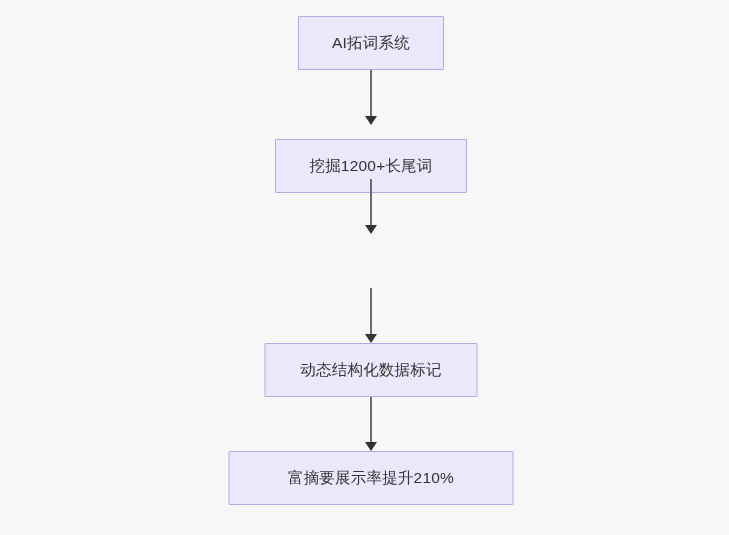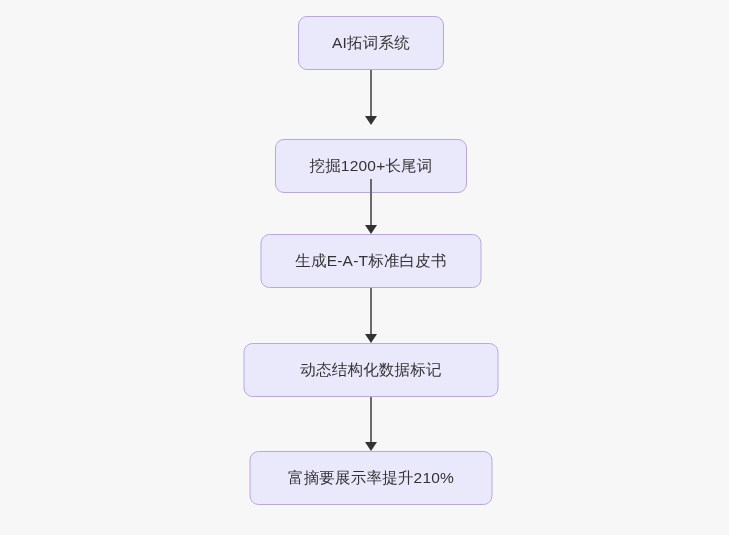--- a/index.html
+++ b/index.html
@@ -21,21 +21,21 @@
     background: #f7f7f7;
   }
   .node {
     position: absolute;
     box-sizing: border-box;
     display: flex;
     align-items: center;
     justify-content: center;
     background: #eae8fb;
     border: 1.5px solid #b9a7e2;
-    border-radius: 9px;
+    border-radius: 1px;
     height: 54px;
     transform: translateX(-50%);
     left: 371px;
   }
   .node-label {
     font-size: 15.5px;
     line-height: 1;
     color: #333333;
     letter-spacing: 0.2px;
     white-space: nowrap;
@@ -62,22 +62,22 @@
     transform: translateX(-50%);
     width: 0;
     height: 0;
     border-left: 6px solid transparent;
     border-right: 6px solid transparent;
     border-top: 9px solid #333333;
   }
   .n1 { top: 16px;  width: 146px; }
   .n2 { top: 139px; width: 192px; }
   .n3 { top: 234px; width: 221px; }
-  .n4 { top: 343px; width: 255px; }
-  .n5 { top: 451px; width: 243px; }
+  .n4 { top: 343px; width: 213px; }
+  .n5 { top: 451px; width: 285px; }
 
   .e1 { top: 70px;  height: 55px; }
   .e2 { top: 179px; height: 55px; }
   .e3 { top: 288px; height: 55px; }
   .e4 { top: 397px; height: 54px; }
 </style>
 </head>
 <body>
 
 <div id="flow-canvas">
@@ -93,23 +93,20 @@
 
   <div class="node n2">
     <span class="node-label">挖掘1200+长尾词</span>
   </div>
 
   <div class="edge e2">
     <div class="edge-line" style="height:46px;"></div>
     <div class="edge-head"></div>
   </div>
 
-  <div class="node n3">
-    <span class="node-label">生成E-A-T标准白皮书</span>
-  </div>
 
   <div class="edge e3">
     <div class="edge-line" style="height:46px;"></div>
     <div class="edge-head"></div>
   </div>
 
   <div class="node n4">
     <span class="node-label">动态结构化数据标记</span>
   </div>
 

